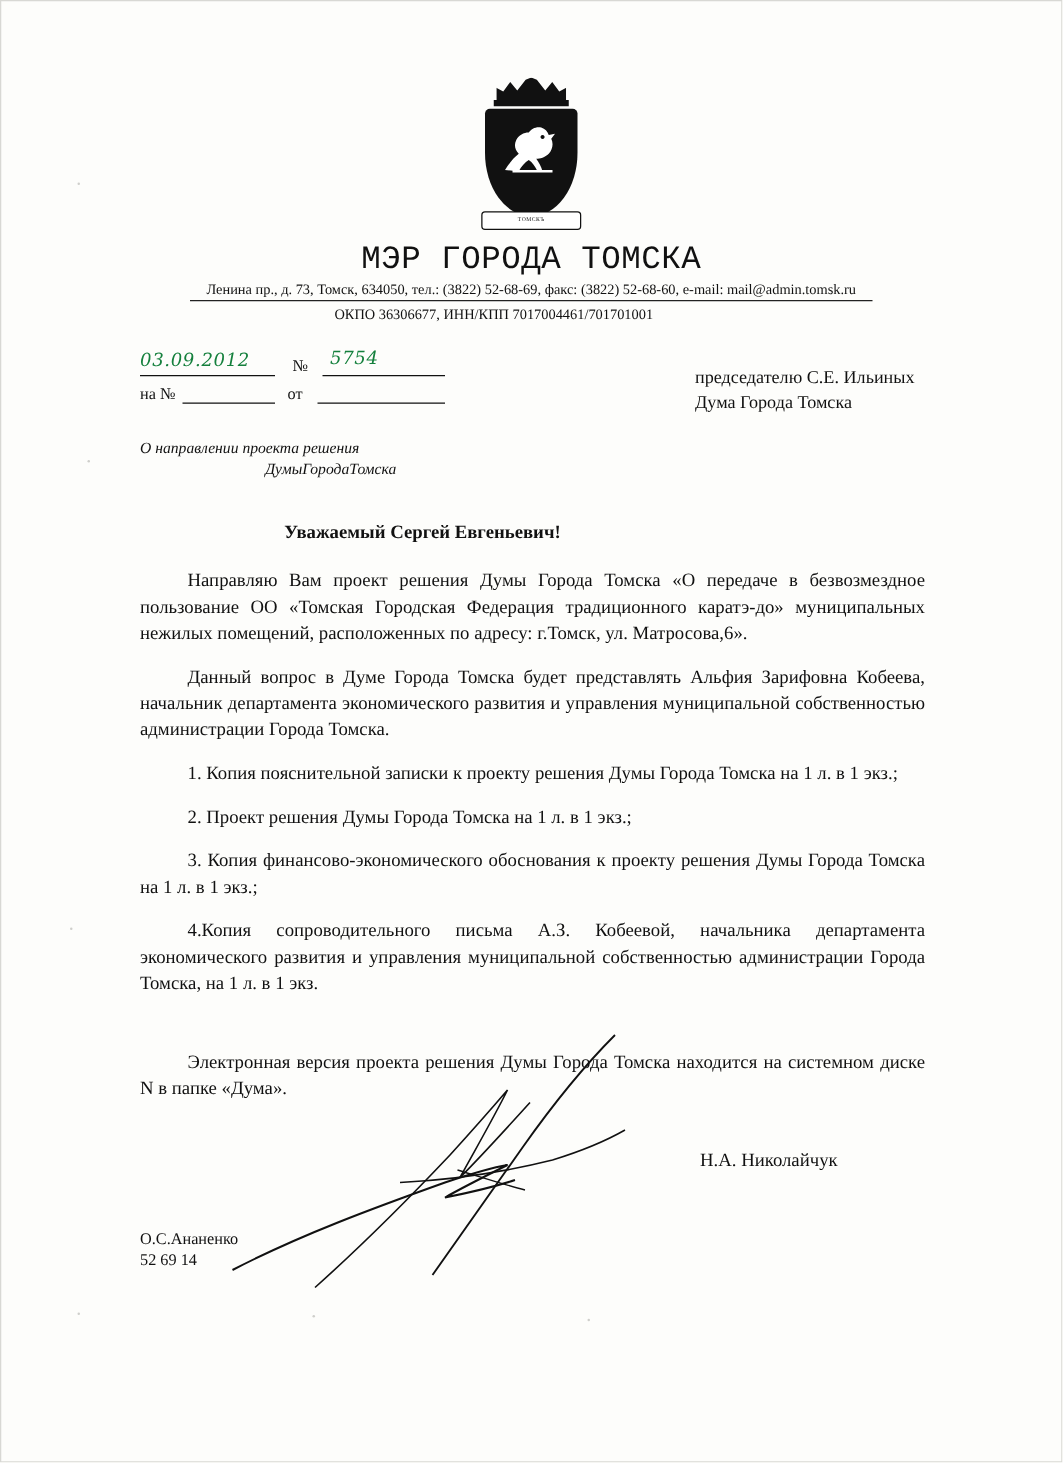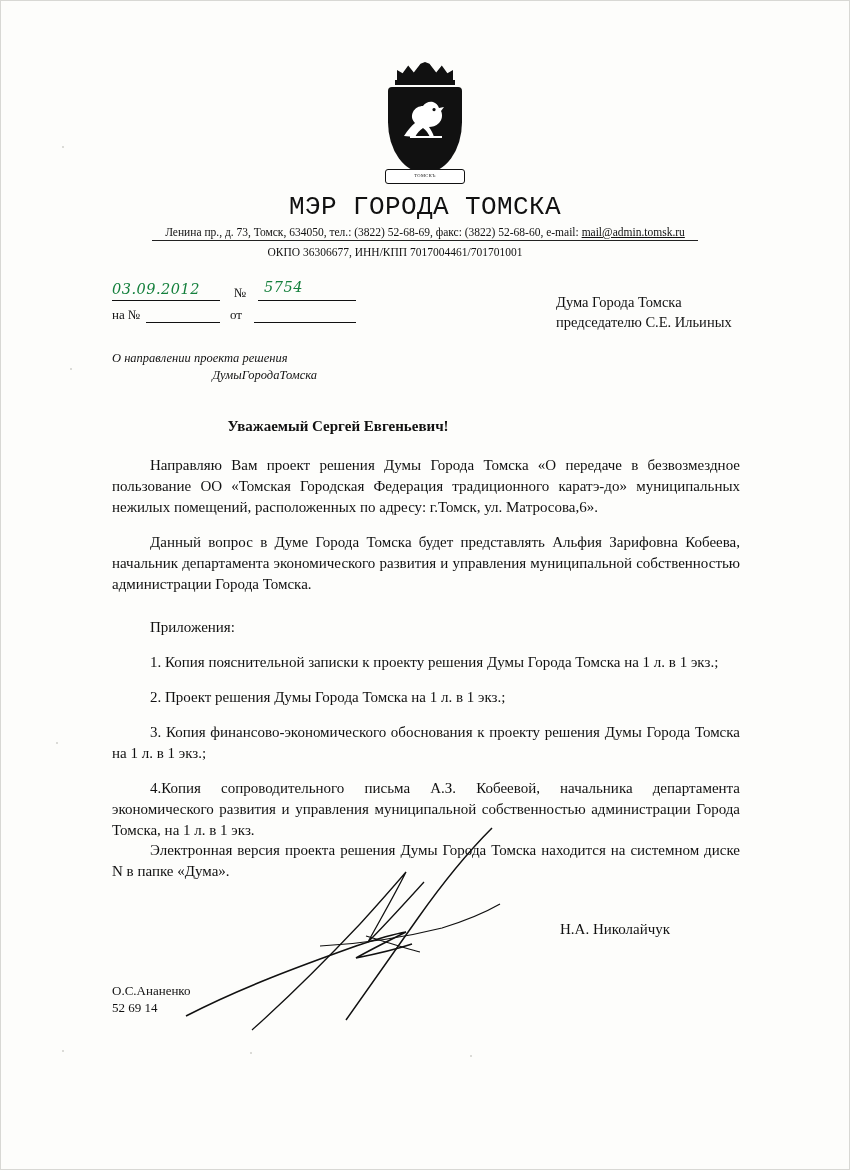--- a/index.html
+++ b/index.html
@@ -110,21 +110,20 @@
   }
   .org-contacts {
     position: absolute;
     top: 226px;
     left: 0;
     width: 850px;
     text-align: center;
     font-size: 11.5px;
   }
   .org-contacts .mail {
-    text-decoration: underline;
     text-align: center;
   }
   .org-okpo {
     position: absolute;
     top: 246px;
     left: 0;
     width: 790px;
     text-align: center;
     font-size: 11.5px;
   }
@@ -358,41 +357,40 @@
     </div>
     <div class="ref-line2">
       <span class="ref-on-no">на №</span>
       <span class="ul-onno"></span>
       <span class="ref-ot">от</span>
       <span class="ul-ot"></span>
     </div>
   </div>
 
   <div class="addressee">
+    <div>председателю С.Е. Ильиных</div>
     <div>Дума Города Томска</div>
-    <div>председателю С.Е. Ильиных</div>
   </div>
 
   <div class="subject">
     <div>О направлении проекта решения</div>
     <div class="l2">
       <span class="subj-spread">
         <span>Думы</span>
         <span>Города</span>
         <span>Томска</span>
       </span>
     </div>
   </div>
 
   <div class="salutation">Уважаемый Сергей Евгеньевич!</div>
 
   <div class="body">
     <p>Направляю Вам проект решения Думы Города Томска «О передаче в безвозмездное пользование ОО «Томская Городская Федерация традиционного каратэ-до» муниципальных нежилых помещений, расположенных по адресу: г.Томск, ул. Матросова,6».</p>
     <p>Данный вопрос в Думе Города Томска будет представлять Альфия Зарифовна Кобеева, начальник департамента экономического развития и управления муниципальной собственностью администрации Города Томска.</p>
-    <p class="attach-head" style="margin-top:22px">Приложения:</p>
     <p class="attach-item">1.  Копия пояснительной записки к проекту решения Думы Города Томска на 1 л. в 1 экз.;</p>
     <p class="attach-item">2.  Проект решения Думы Города Томска  на 1 л. в 1 экз.;</p>
     <p class="attach-item">3.  Копия финансово-экономического обоснования к проекту решения Думы Города Томска на 1 л. в 1 экз.;</p>
     <p class="attach-item">4.Копия сопроводительного письма А.З. Кобеевой, начальника департамента экономического развития и управления муниципальной собственностью администрации Города Томска, на 1 л. в 1 экз.</p>
   </div>
 
   <div class="efinal">Электронная версия проекта решения Думы Города Томска находится на системном диске N в папке «Дума».</div>
 
   <svg class="signature" viewBox="0 0 460 220">
     <path d="M6 196 C60 168 120 146 176 126 C200 118 214 114 226 112 C210 120 190 130 176 138 C196 134 214 130 232 124" fill="none" stroke="#111" stroke-width="1.6"></path>

